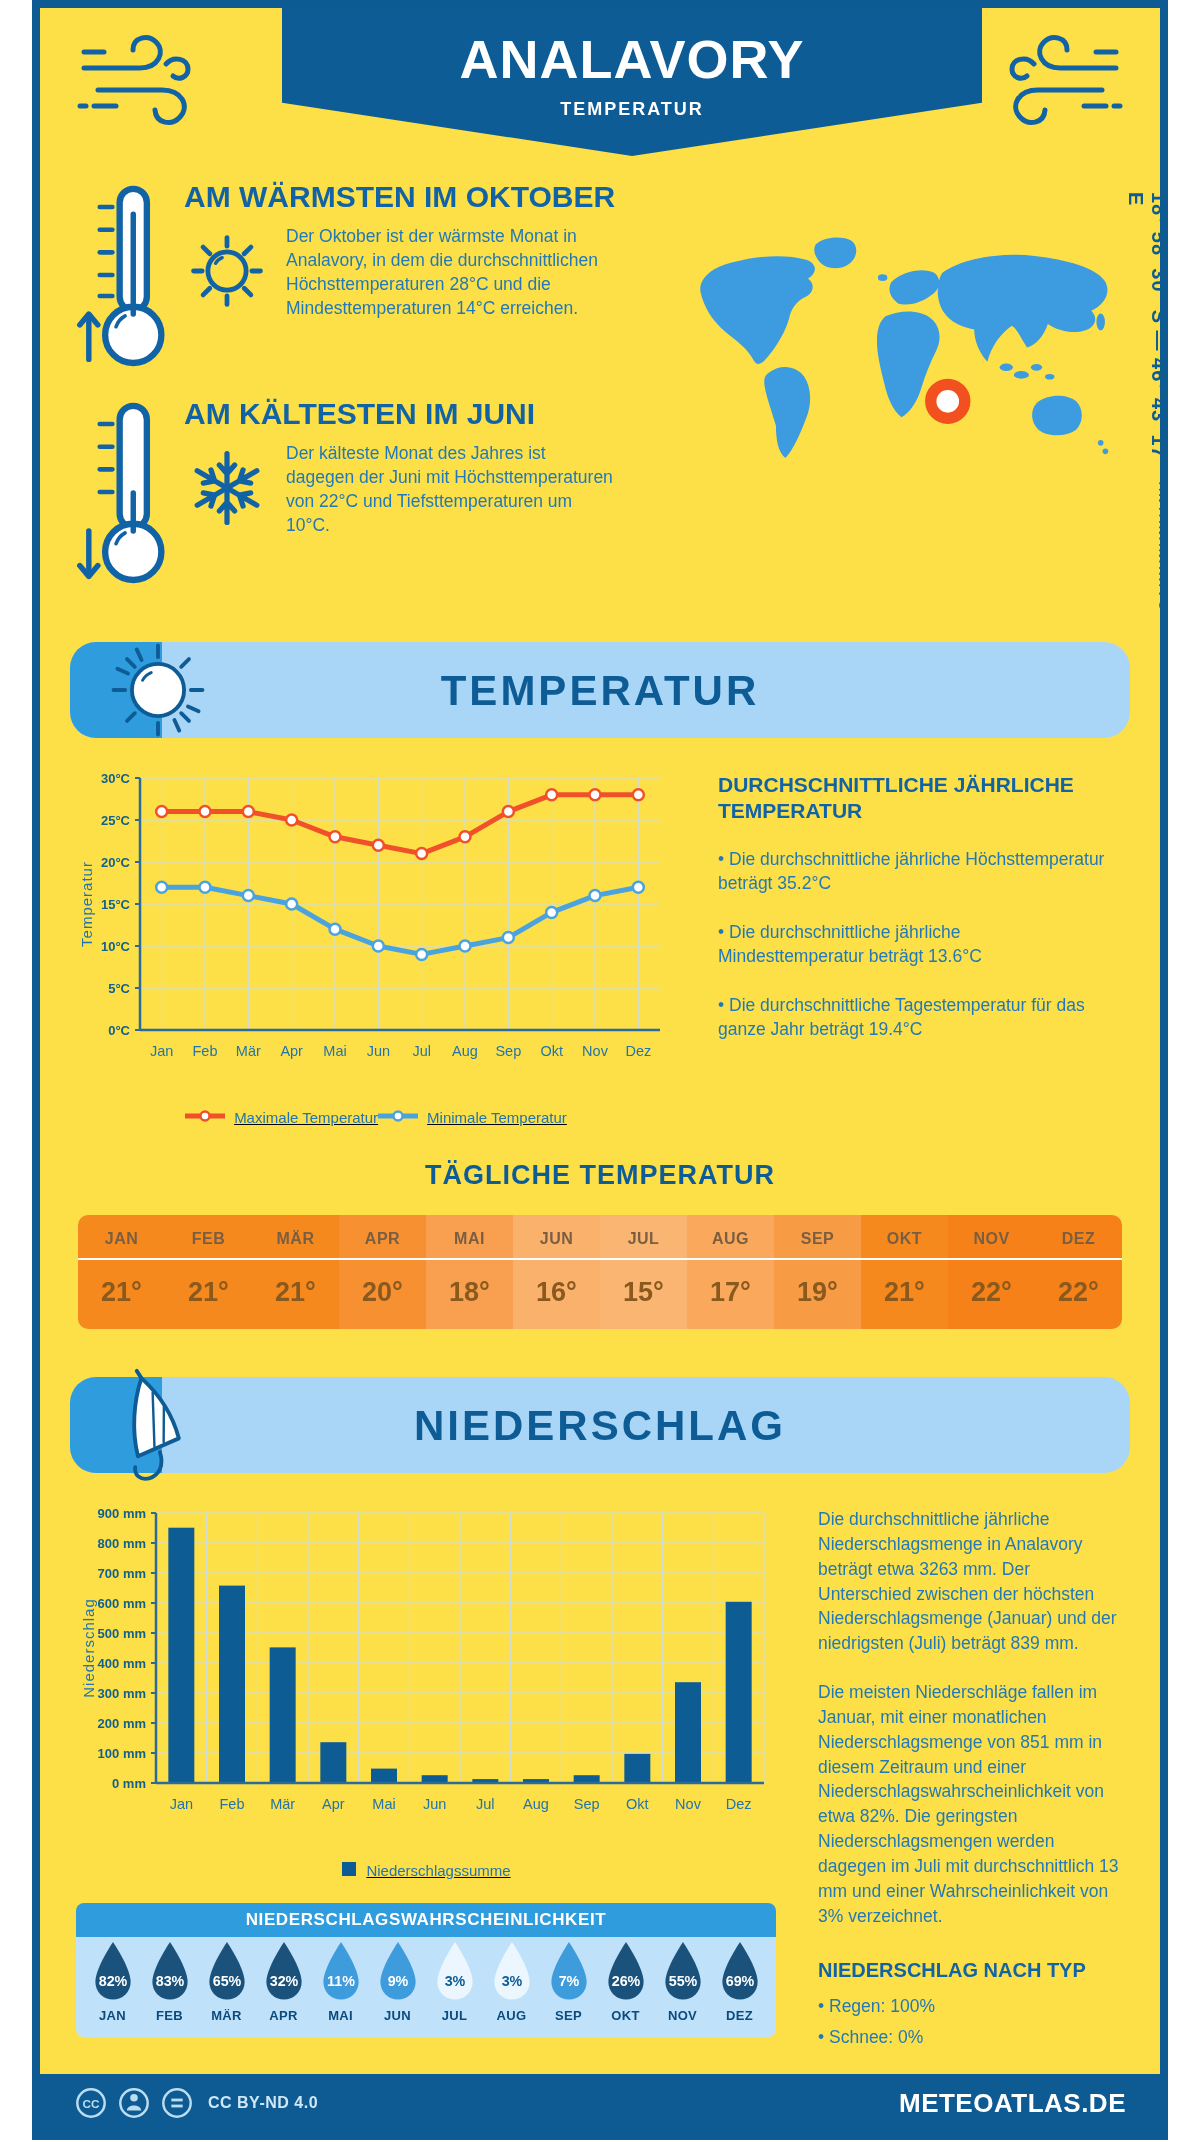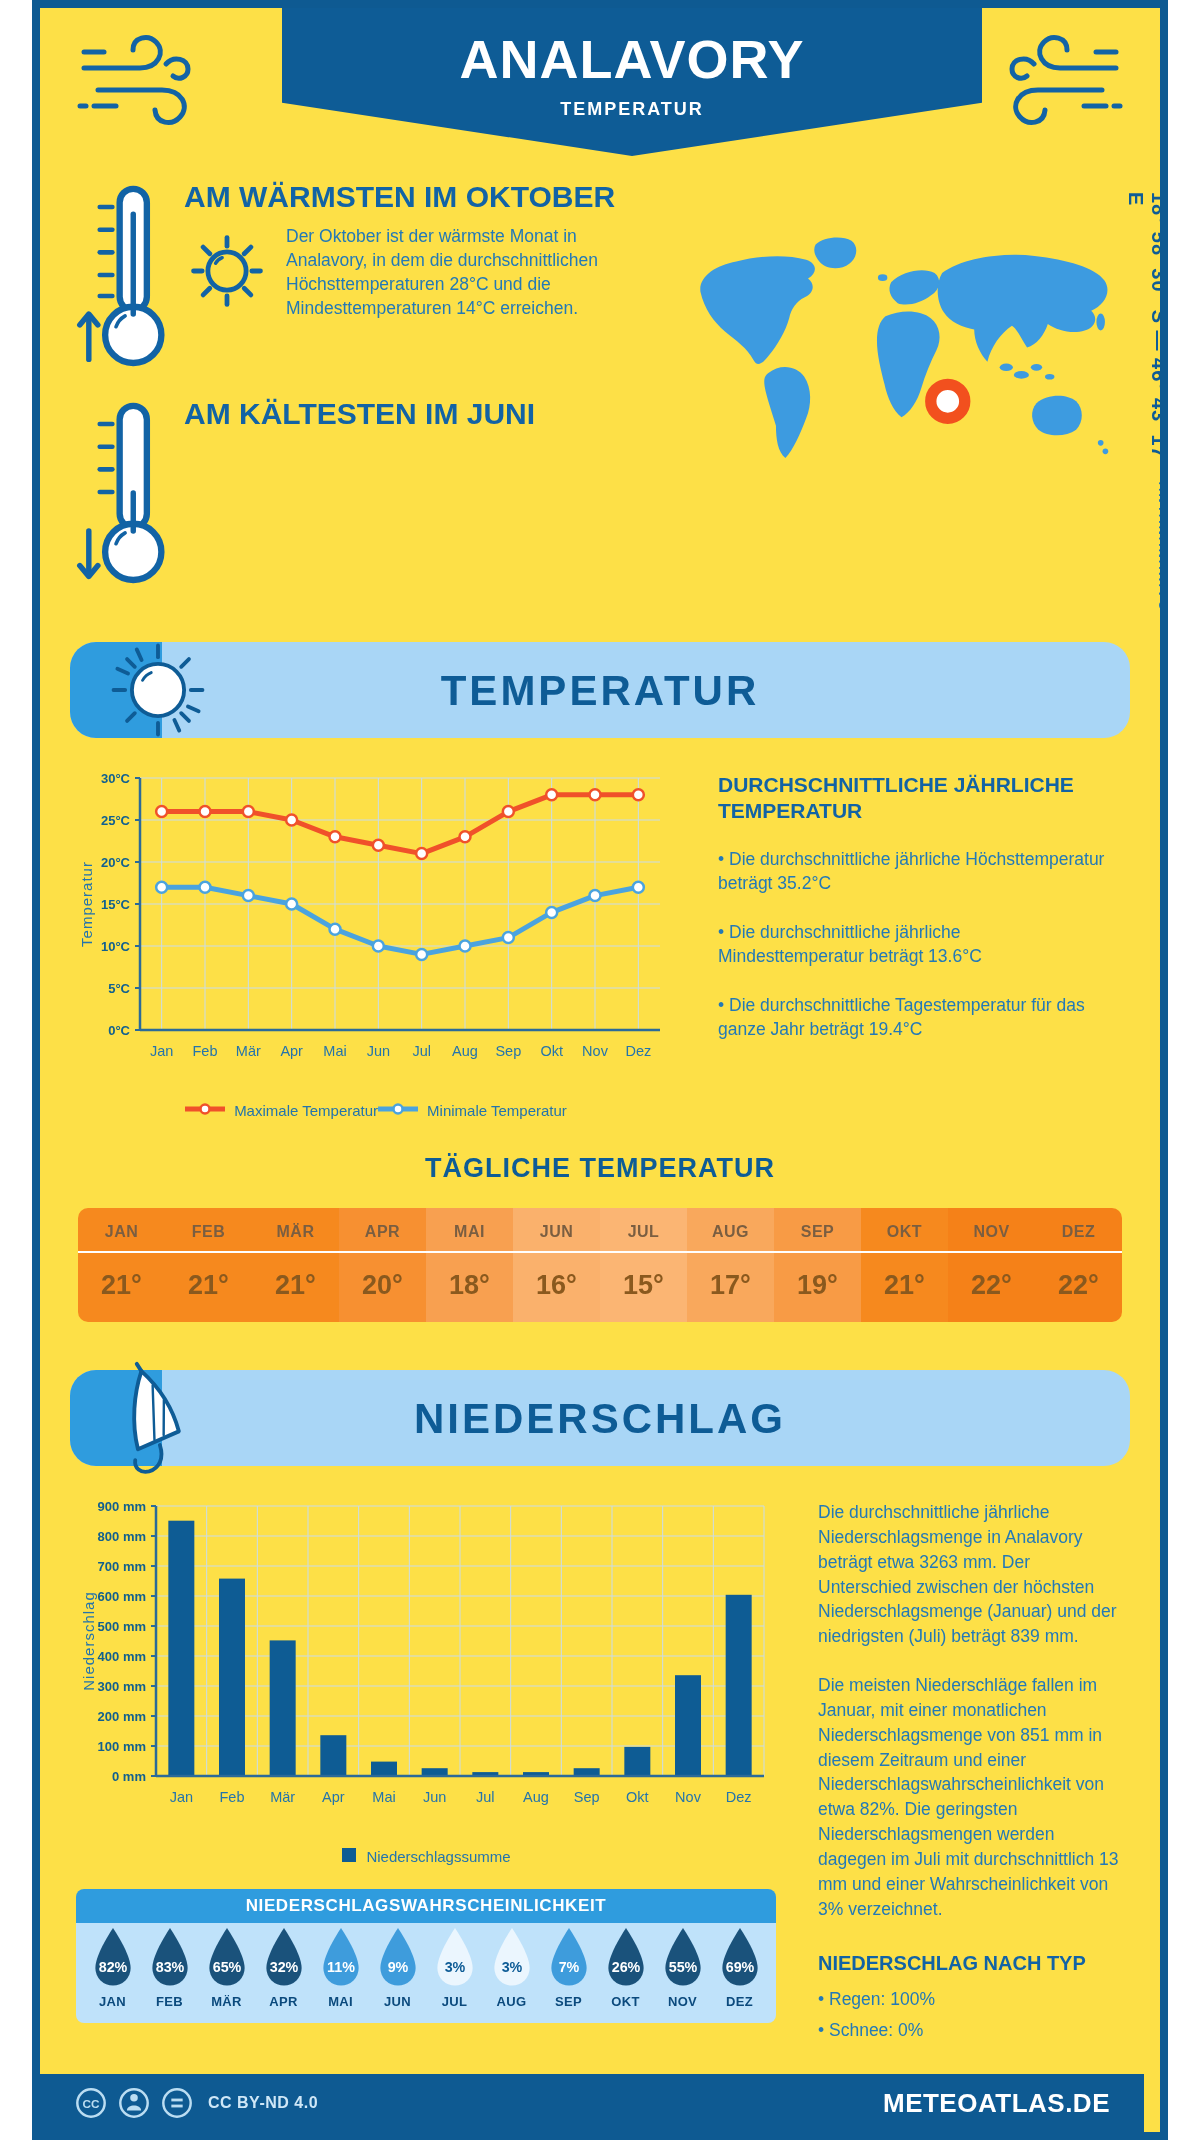--- a/index.html
+++ b/index.html
@@ -34,21 +34,21 @@
   .coord-city{font-size:12.5px;font-weight:700;color:#2379B7;letter-spacing:2.5px;}
   
   .banner{position:relative;margin:30px 30px 0;height:96px;background:#A9D6F6;border-radius:26px;}
   .banner .wedge{position:absolute;left:0;top:0;bottom:0;width:92px;background:#2F9CDE;border-radius:26px 0 0 26px;}
   .banner .bicon{position:absolute;left:30px;top:-10px;width:116px;height:116px;}
   .banner .btitle{position:absolute;left:0;right:0;top:25px;text-align:center;font-size:42px;font-weight:800;color:#0E5C96;letter-spacing:3px;}
   
   .split{display:flex;padding:26px 36px 0;}
   .chart-col{flex:0 0 600px;}
   .chart-col2{flex:0 0 700px;}
-  .legend{display:flex;justify-content:center;align-items:center;margin-top:22px;}
+  .legend{display:flex;justify-content:center;align-items:center;margin-top:29px;text-decoration:underline;}
   .legend-item{display:flex;align-items:center;gap:9px;font-size:15px;color:#2474AC;}
   .info-col{margin-left:42px;padding-top:8px;max-width:392px;}
   .info-title{font-size:21px;font-weight:800;color:#1263A5;margin-bottom:22px;line-height:1.25;}
   .bullet{font-size:17.5px;color:#2379B7;line-height:1.4;margin-bottom:24px;}
   
   .daily-title{text-align:center;font-size:27px;font-weight:800;color:#0E5C96;margin-top:34px;letter-spacing:1px;}
   .temp-table{display:flex;margin:24px 38px 0;border-radius:10px;overflow:hidden;}
   .tcol{flex:1;text-align:center;}
   .tcol .m{padding:15px 0 10px;font-size:16px;font-weight:700;color:#7A5E41;border-bottom:2px solid #fff;letter-spacing:0.5px;}
   .tcol .v{padding:17px 0 21px;font-size:27px;font-weight:800;color:#8A591E;}
@@ -56,21 +56,21 @@
   .pre-col p{font-size:17.5px;color:#2379B7;line-height:1.42;margin:0 0 24px;}
   .type-title{font-size:20px;font-weight:800;color:#1263A5;margin:30px 0 14px;}
   .type-bullet{font-size:17.5px;color:#2379B7;margin-bottom:10px;}
   .prob{margin-top:24px;border-radius:8px;overflow:hidden;}
   .prob-h{height:34px;background:#2F9CDE;color:#fff;font-weight:700;font-size:17px;display:flex;align-items:center;justify-content:center;letter-spacing:0.6px;}
   .prob-b{background:#BFE2FA;display:flex;justify-content:space-between;padding:3px 10px 14px;}
   .drop{width:53px;text-align:center;}
   .drop svg{width:48px;height:62px;display:block;margin:0 auto;}
   .drop .dm{margin-top:6px;font-size:13px;font-weight:800;color:#0B4A7D;letter-spacing:0.3px;}
   
-  .footer{position:absolute;left:0;right:16px;bottom:0;height:58px;background:#0E5A92;display:flex;align-items:center;padding:12px 34px;box-sizing:border-box;}
+  .footer{position:absolute;left:0;right:0;bottom:0;height:58px;background:#0E5A92;display:flex;align-items:center;padding:12px 34px;box-sizing:border-box;}
   .cc-group{display:flex;gap:9px;align-items:center;}
   .cc-group svg{width:34px;height:34px;}
   .lic{color:#CFE7F7;font-weight:700;font-size:16px;margin-left:14px;letter-spacing:0.5px;}
   .brand{margin-left:auto;color:#fff;font-weight:800;font-size:26px;letter-spacing:0.5px;}
 </style>
 </head>
 <body>
 
 <div class="page">
 
@@ -142,20 +142,30 @@
           <line x1="26" y1="57" x2="40" y2="57" stroke-width="5" stroke-linecap="round"></line>
           <line x1="26" y1="82" x2="40" y2="82" stroke-width="5" stroke-linecap="round"></line>
           <line x1="26" y1="107" x2="40" y2="107" stroke-width="5" stroke-linecap="round"></line>
           <rect x="48" y="12" width="30" height="134" rx="15" stroke-width="7" fill="#fff"></rect>
           <circle cx="63" cy="173" r="31" stroke-width="7" fill="#fff"></circle>
           <line x1="63" y1="108" x2="63" y2="150" stroke-width="6" stroke-linecap="round"></line>
           <path d="M44,164 A22,22 0 0 1 54,152" stroke-width="4" stroke-linecap="round"></path>
         </svg>
         <div class="fact-content">
           <div class="fact-title">AM KÄLTESTEN IM JUNI</div>
+          <div class="fact-row">
+            <svg class="sicon" viewBox="0 0 90 90" fill="none" stroke="#1263A5" stroke-width="5.5" stroke-linecap="round" stroke-linejoin="round">
+              <g transform="translate(45,45)">
+                <path d="M0,-36 L0,36 M-8,-24 L0,-15 L8,-24 M-8,24 L0,15 L8,24"></path>
+                <path d="M0,-36 L0,36 M-8,-24 L0,-15 L8,-24 M-8,24 L0,15 L8,24" transform="rotate(60)"></path>
+                <path d="M0,-36 L0,36 M-8,-24 L0,-15 L8,-24 M-8,24 L0,15 L8,24" transform="rotate(120)"></path>
+              </g>
+            </svg>
+            <div class="fact-text">Der kälteste Monat des Jahres ist dagegen der Juni mit Höchsttemperaturen von 22°C und Tiefsttemperaturen um 10°C.</div>
+          </div>
         </div>
       </div>
 
     </div>
 
     <div class="map-col">
       <svg class="worldmap" viewBox="0 0 500 280">
         <g fill="#3D9BE0">
           <path d="M28,72 C26,56 44,44 66,40 C88,34 118,32 140,38 C152,42 152,52 142,58 C150,64 148,74 138,78 C130,82 124,90 122,100 C118,114 110,128 100,140 C94,148 88,152 84,144 C78,132 66,124 54,114 C42,104 32,90 28,72 Z"></path>
           <path d="M150,22 C158,14 178,12 188,18 C196,24 194,36 186,42 C176,50 160,48 154,40 C149,34 147,27 150,22 Z"></path>

